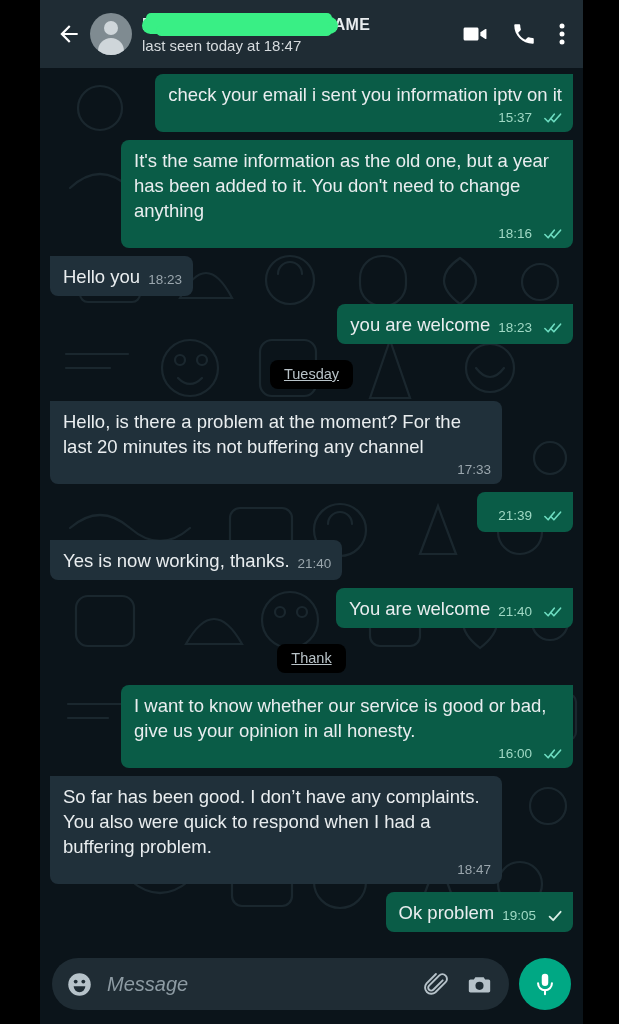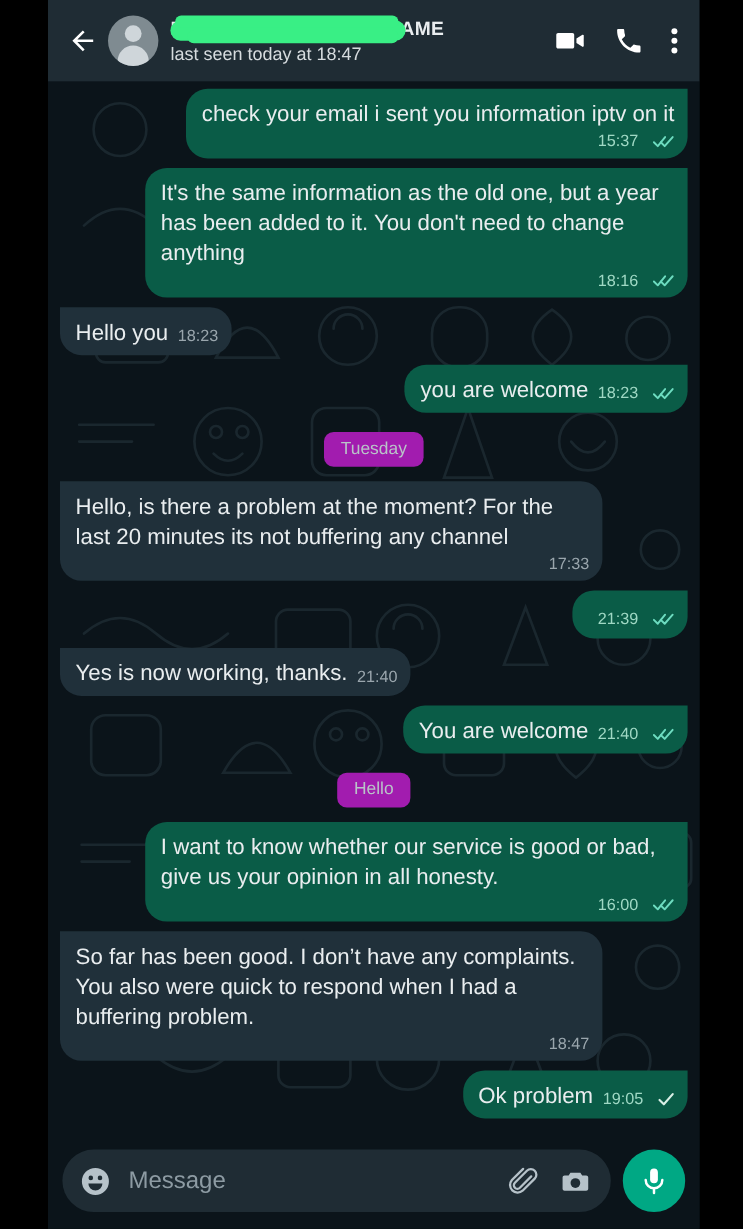--- a/index.html
+++ b/index.html
@@ -160,21 +160,21 @@
   .row.out { justify-content: flex-end; }
   .row.in  { justify-content: flex-start; }
 
   .bubble {
     position: relative;
     max-width: 452px;
     padding: 8px 11px 7px 13px;
     font-size: 18.5px;
     line-height: 25px;
     color: #e9edef;
-    border-radius: 18px;
+    border-radius: 8px;
     word-wrap: break-word;
   }
   .bubble.out {
     background: #0a5c47;
     border-top-right-radius: 0;
   }
   .bubble.in {
     background: #20303a;
     border-top-left-radius: 0;
   }
@@ -203,25 +203,26 @@
     height: 16px;
   }
   .ticks { display: inline-flex; align-items: center; }
 
   .divider-row {
     display: flex;
     justify-content: center;
     margin: 8px 0 12px 0;
   }
   .divider {
-    background: #a21caf;
+    background: #000000;
     color: #b9c3c8;
     font-size: 14.5px;
     padding: 6px 14px 7px 14px;
     border-radius: 8px;
+    text-decoration: underline;
   }
 
   
   .inputbar {
     flex: 0 0 auto;
     height: 74px;
     background: #0b141a;
     display: flex;
     align-items: center;
     padding: 0 12px 6px 12px;
@@ -229,20 +230,21 @@
   }
   .composer {
     flex: 1 1 auto;
     height: 52px;
     background: #1f2c34;
     border-radius: 26px;
     display: flex;
     align-items: center;
     padding: 0 16px 0 14px;
     gap: 0;
+    font-style: italic;
   }
   .emoji-btn { flex: 0 0 auto; display: flex; align-items: center; }
   .msg-input {
     flex: 1 1 auto;
     font-size: 20px;
     color: #8d9ba3;
     margin-left: 14px;
     white-space: nowrap;
     overflow: hidden;
   }
@@ -486,21 +488,21 @@
                   <svg width="18" height="12" viewBox="0 0 20 12" aria-hidden="true">
                     <path d="M1 6.6 L4.6 10.2 L11.4 1.8" fill="none" stroke="#6ddcc0" stroke-width="1.8" stroke-linecap="round" stroke-linejoin="round"></path>
                     <path d="M7.4 6.6 L11 10.2 L18.4 1.8" fill="none" stroke="#6ddcc0" stroke-width="1.8" stroke-linecap="round" stroke-linejoin="round"></path>
                   </svg>
                 </span>
               </span>
           </div>
         </div>
 
         <div class="divider-row">
-          <div class="divider">Hello</div>
+          <div class="divider">Thank</div>
         </div>
 
         <div class="row out">
           <div class="bubble out">
             <span class="txt">I want to know whether our service is good or bad, give us your opinion in all honesty.</span>
             <div class="meta-line">
               <span class="meta out">
                 <span>16:00</span>
                 <span class="ticks">
                   <svg width="18" height="12" viewBox="0 0 20 12" aria-hidden="true">

